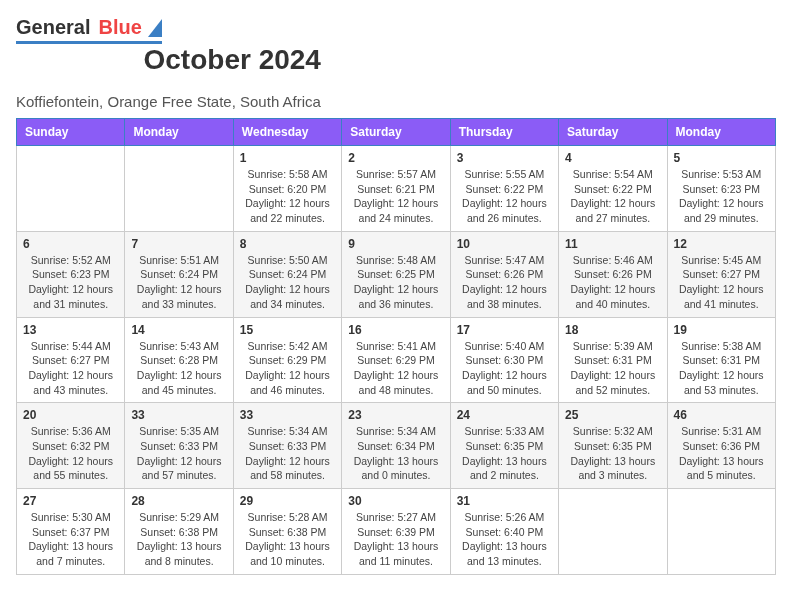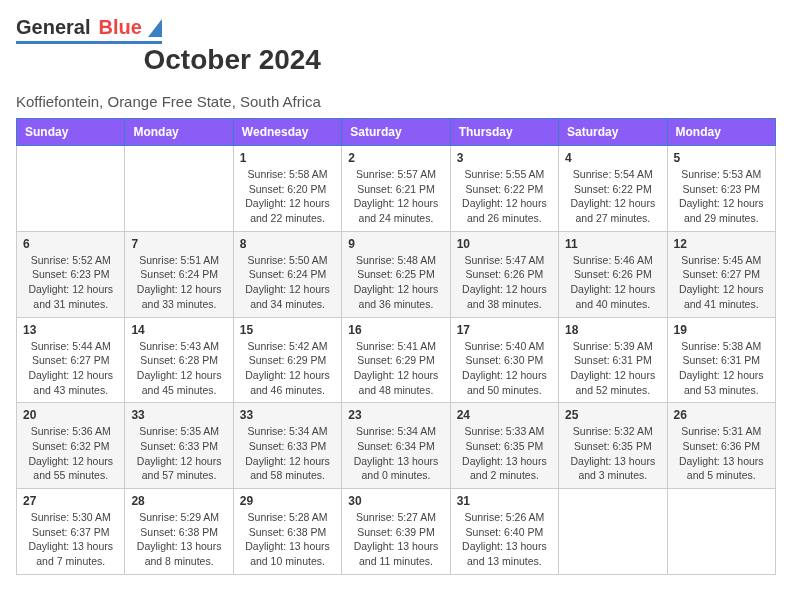--- a/index.html
+++ b/index.html
@@ -216,21 +216,21 @@
         </td>
         <td>
           <span class="day-number">24</span>
           <div class="day-info">Sunrise: 5:33 AM<br>Sunset: 6:35 PM<br>Daylight: 13 hours and 2 minutes.</div>
         </td>
         <td>
           <span class="day-number">25</span>
           <div class="day-info">Sunrise: 5:32 AM<br>Sunset: 6:35 PM<br>Daylight: 13 hours and 3 minutes.</div>
         </td>
         <td>
-          <span class="day-number">26</span>
+          <span class="day-number">46</span>
           <div class="day-info">Sunrise: 5:31 AM<br>Sunset: 6:36 PM<br>Daylight: 13 hours and 5 minutes.</div>
         </td>
       </tr>
       <tr>
         <td>
           <span class="day-number">27</span>
           <div class="day-info">Sunrise: 5:30 AM<br>Sunset: 6:37 PM<br>Daylight: 13 hours and 7 minutes.</div>
         </td>
         <td>
           <span class="day-number">28</span>

